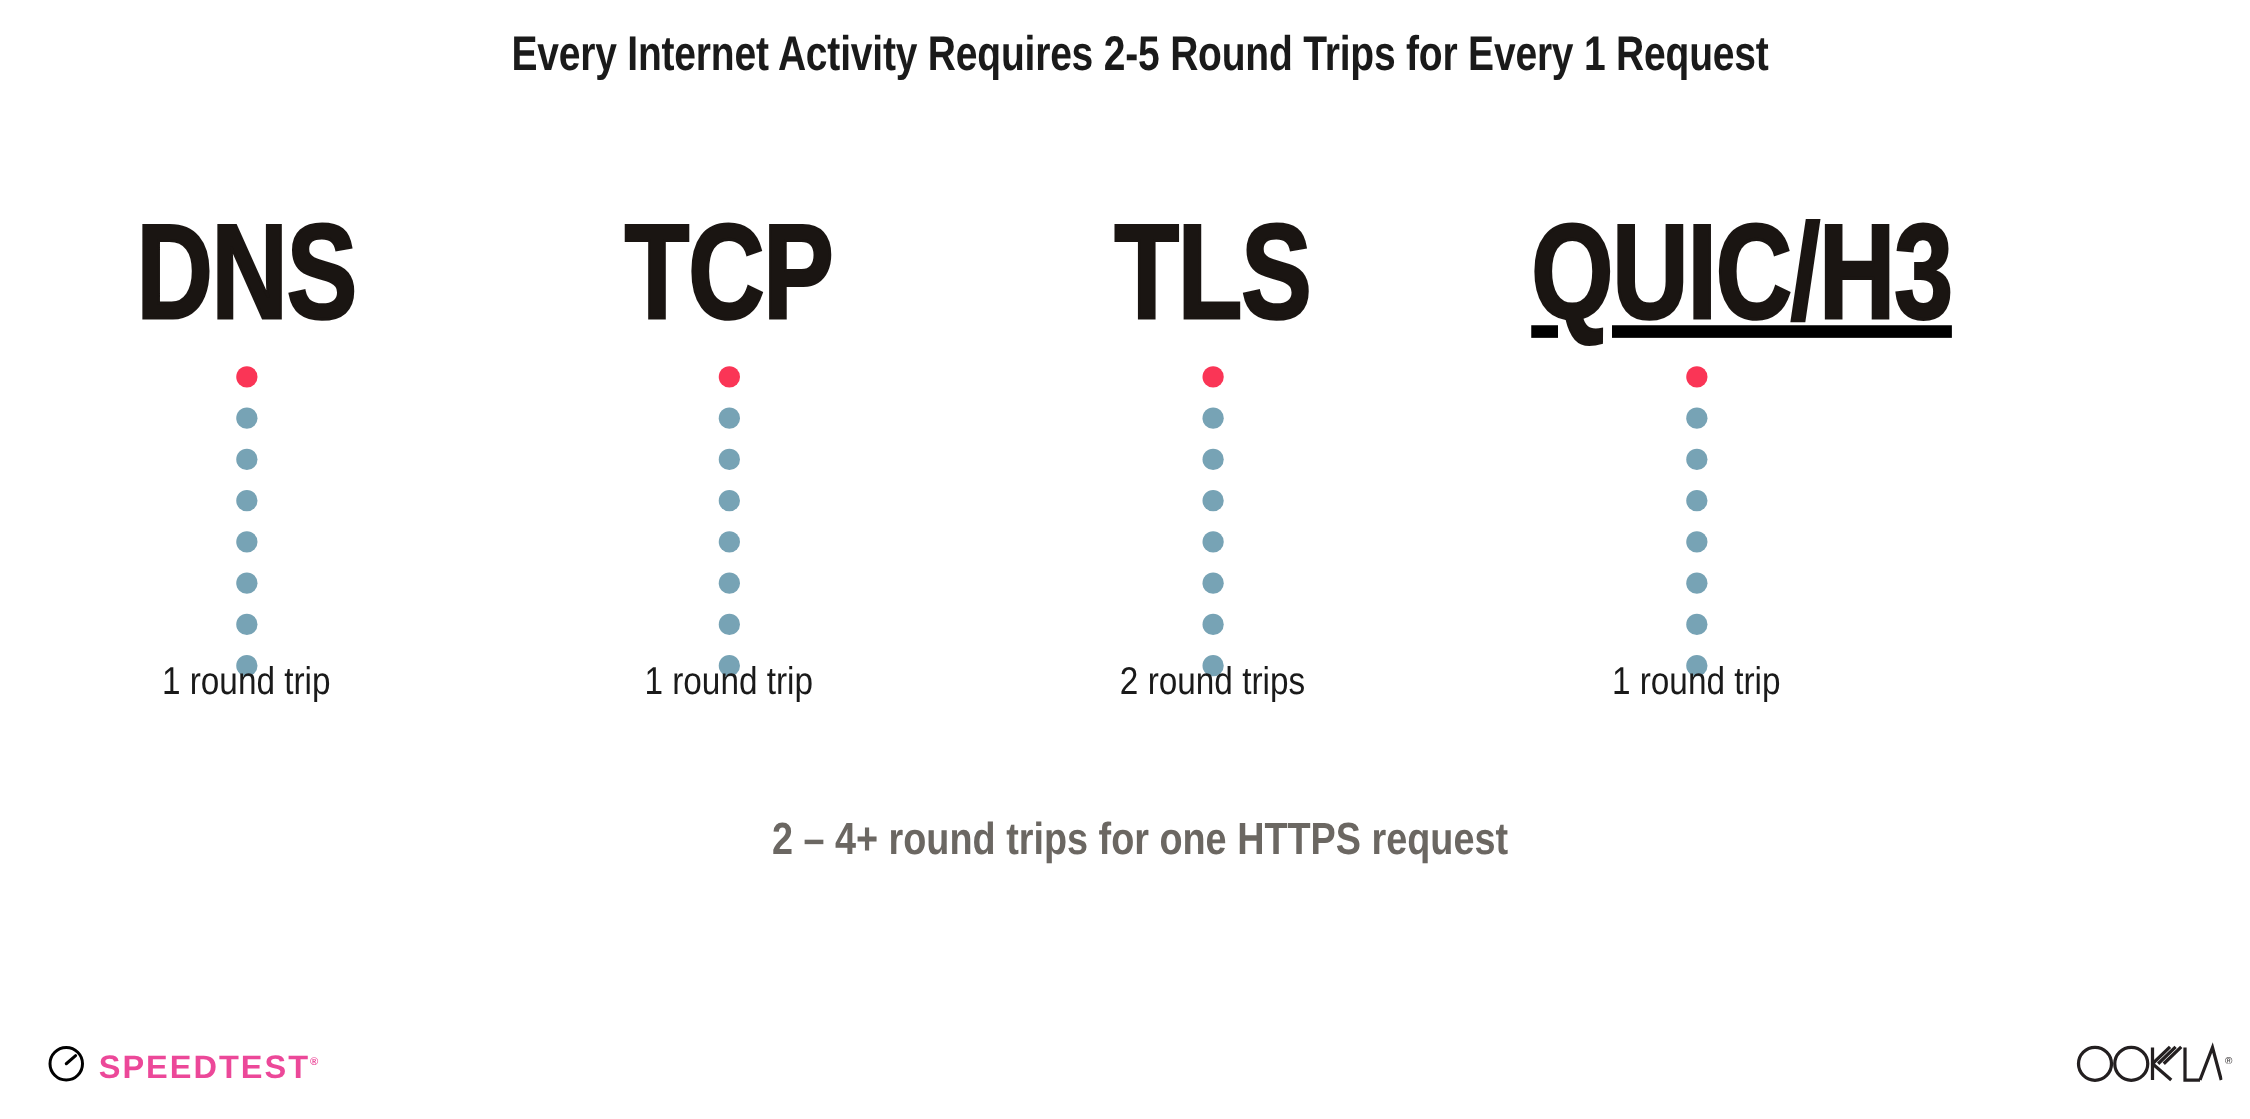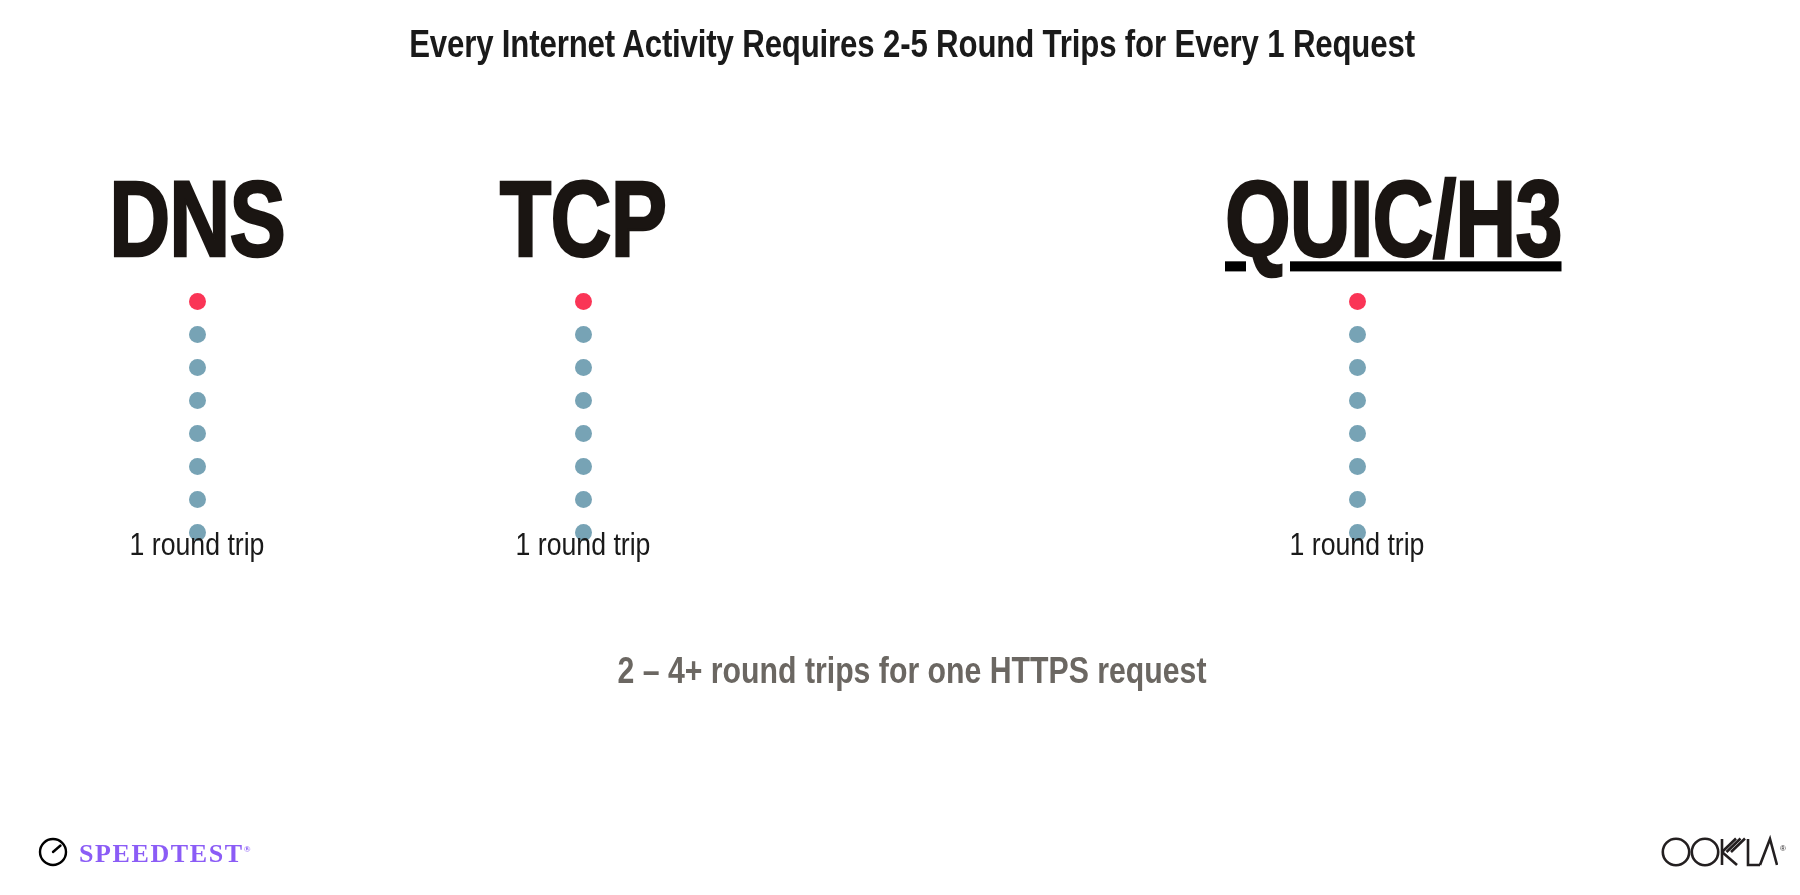--- a/index.html
+++ b/index.html
@@ -126,25 +126,25 @@
 
   .speedtest-logo {
     position:absolute;
     left:26px;
     bottom:24px;
     display:flex;
     align-items:center;
     gap:11px;
   }
   .speedtest-wordmark {
-    font-family:Liberation Serif, serif;
+    font-family:Liberation Sans, sans-serif;
     font-weight:700;
     font-size:26px;
     letter-spacing:1.6px;
-    color:#8b5cf6;
+    color:#ec4899;
     position:relative;
   }
   .tm {
     font-size:9px;
     vertical-align:super;
     letter-spacing:0;
     font-weight:700;
   }
 
   .ookla-logo {
@@ -194,20 +194,34 @@
         <div class="dot" style="background:#77a3b5;"></div>
         <div class="dot" style="background:#77a3b5;"></div>
         <div class="dot" style="background:#77a3b5;"></div>
         <div class="dot" style="background:#77a3b5;"></div>
         <div class="dot" style="background:#77a3b5;"></div>
         <div class="dot" style="background:#77a3b5;"></div>
       </div>
       <div class="col-caption">1 round trip</div>
     </div>
 
+    <div class="column" style="left:808px;">
+      <div class="col-header">TLS</div>
+      <div class="dots">
+        <div class="dot" style="background:#fa3556;"></div>
+        <div class="dot" style="background:#77a3b5;"></div>
+        <div class="dot" style="background:#77a3b5;"></div>
+        <div class="dot" style="background:#77a3b5;"></div>
+        <div class="dot" style="background:#77a3b5;"></div>
+        <div class="dot" style="background:#77a3b5;"></div>
+        <div class="dot" style="background:#77a3b5;"></div>
+        <div class="dot" style="background:#77a3b5;"></div>
+      </div>
+      <div class="col-caption">2 round trips</div>
+    </div>
 
     <div class="column" style="left:1195px;text-decoration:underline;">
       <div class="col-header">QUIC/H3</div>
       <div class="dots">
         <div class="dot" style="background:#fa3556;"></div>
         <div class="dot" style="background:#77a3b5;"></div>
         <div class="dot" style="background:#77a3b5;"></div>
         <div class="dot" style="background:#77a3b5;"></div>
         <div class="dot" style="background:#77a3b5;"></div>
         <div class="dot" style="background:#77a3b5;"></div>

